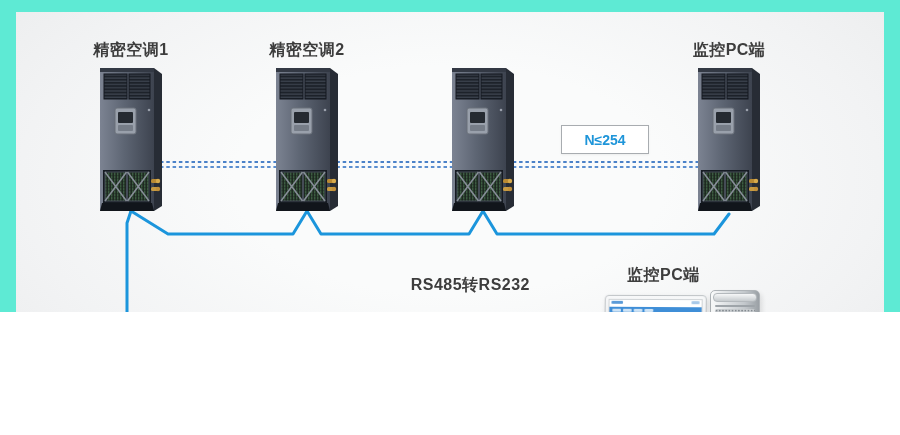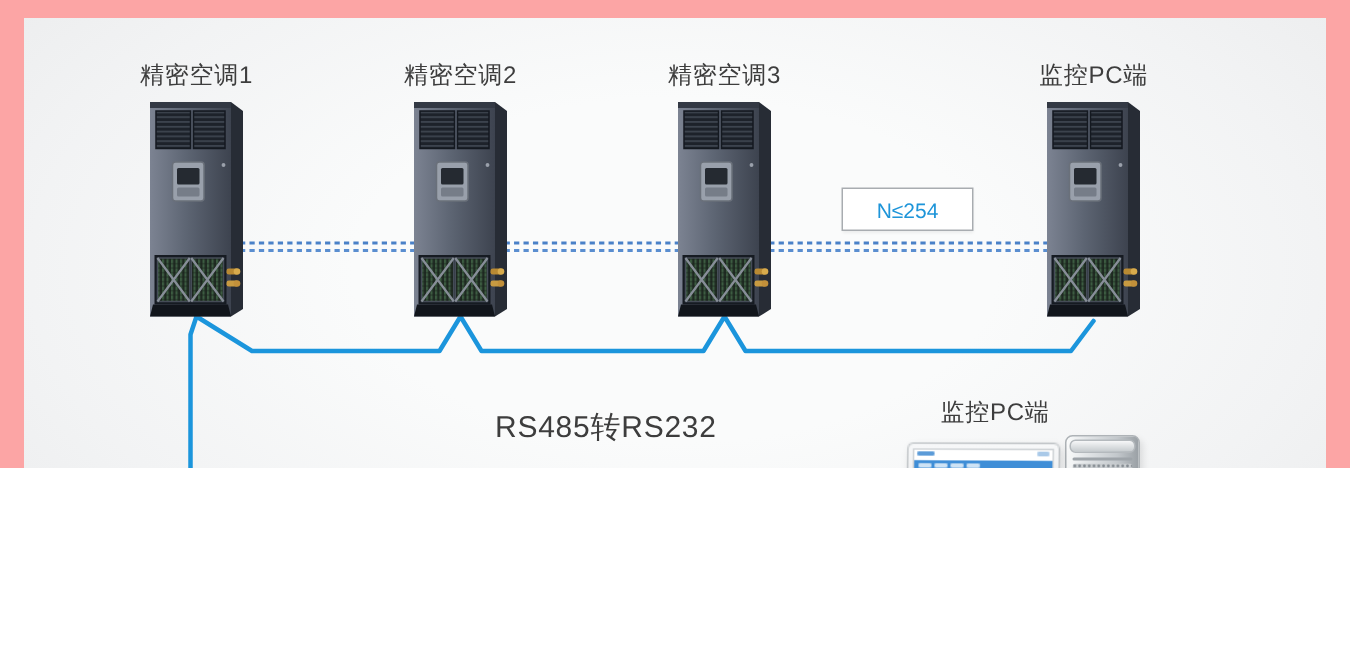--- a/index.html
+++ b/index.html
@@ -1,28 +1,28 @@
 <!DOCTYPE html>
 <html><head>
 <meta charset="utf-8">
 <style>
   html,body{margin:0;padding:0;background:#ffffff;}
   body{font-family:"Liberation Sans","DejaVu Sans",sans-serif;}
-  .canvas{position:relative;width:900px;height:312px;overflow:hidden;background:#fca5a5;}
+  .canvas{position:relative;width:900px;height:312px;overflow:hidden;background:#5eead4;font-weight:bold;}
   .card{position:absolute;left:16px;top:12px;width:868px;height:400px;z-index:0;
         background:radial-gradient(ellipse at 50% 42%, #fafbfb 35%, #f2f3f4 70%, #eaebec 100%);}
   .wires{position:absolute;left:0;top:0;z-index:1;}
   .unit{position:absolute;width:64px;height:146px;z-index:2;}
   .u-label{position:absolute;width:140px;top:40px;text-align:center;font-size:16px;
            color:#3d3d3d;letter-spacing:.5px;z-index:2;}
   .note{position:absolute;left:561px;top:125px;width:86px;height:27px;background:#ffffff;
         border:1px solid #a8acb0;display:flex;align-items:center;justify-content:center;
         font-size:14px;color:#1e95d9;z-index:2;box-shadow:0 1px 2px rgba(0,0,0,.06);}
-  .conv-label{position:absolute;left:330px;top:274px;width:200px;text-align:left;
-        font-size:20px;line-height:22px;color:#3d3d3d;z-index:2;letter-spacing:.5px;}
+  .conv-label{position:absolute;left:330px;top:274px;width:200px;text-align:right;
+        font-size:16px;line-height:22px;color:#3d3d3d;z-index:2;letter-spacing:.5px;}
   .pc-label{position:absolute;left:627px;top:265px;width:120px;text-align:left;
         font-size:16px;color:#3d3d3d;z-index:2;letter-spacing:.5px;}
   
   .pc-shadow{position:absolute;left:612px;top:384px;width:160px;height:12px;z-index:1;
         background:radial-gradient(ellipse at center, rgba(0,0,0,.12), transparent 70%);}
   .m-neck{position:absolute;left:650px;top:363px;width:11px;height:20px;z-index:2;
         background:linear-gradient(90deg,#cfd3d6,#9fa4a8);border-radius:2px;transform:skewX(-4deg);}
   .m-base{position:absolute;left:630px;top:379px;width:50px;height:11px;z-index:2;
         background:linear-gradient(180deg,#dadddf,#a7acb0);border-radius:50% / 60%;}
   .monitor{position:absolute;left:603px;top:295px;width:103px;height:72px;z-index:3;
@@ -140,21 +140,20 @@
       <rect x="426" y="341" width="9" height="10"></rect>
       <rect x="433" y="336" width="23" height="21" rx="2"></rect>
       <rect x="437" y="340" width="13" height="12" rx="6" fill="#ffffff"></rect>
       <rect x="442" y="344" width="10" height="5" rx="2.5" fill="#1b95dc"></rect>
       <rect x="452" y="338" width="81" height="16" rx="8"></rect>
     </g>
   </svg>
 
   <div class="u-label" style="left:61px">精密空调1</div>
   <div class="u-label" style="left:237px">精密空调2</div>
-  <div class="u-label" style="left:413px">精密空调3</div>
   <div class="u-label" style="left:659px">监控PC端</div>
 
   <div class="unit" style="left:99px;top:66px">
     <svg width="64" height="146">
         <use href="#ac-cab"></use>
       </svg>
   </div>
   <div class="unit" style="left:275px;top:66px">
     <svg width="64" height="146">
         <use href="#ac-cab"></use>

